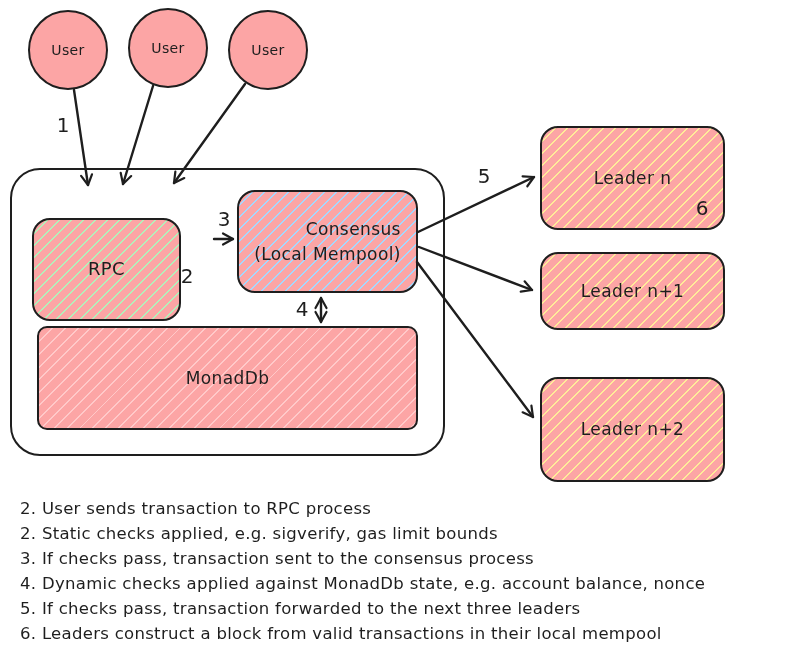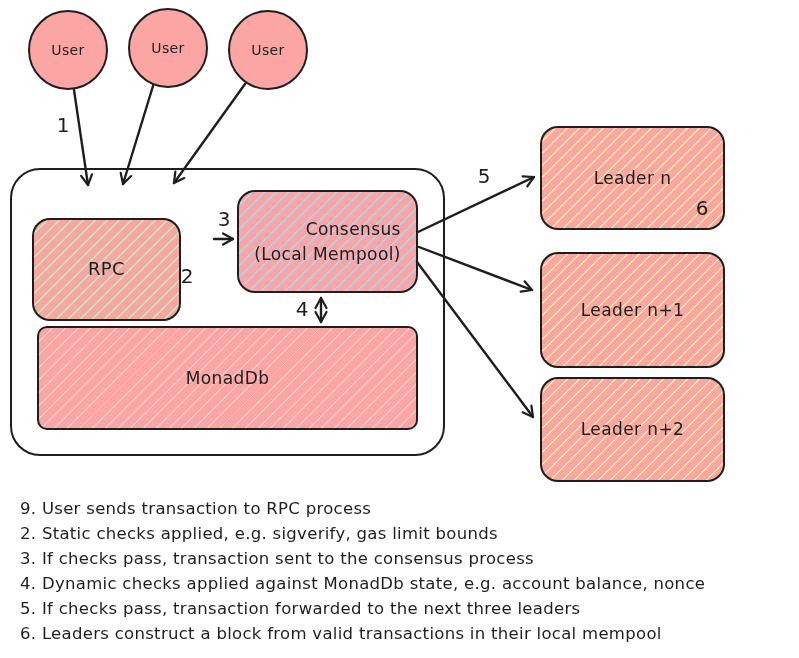--- a/index.html
+++ b/index.html
@@ -124,21 +124,21 @@
     </span>
   </div>
 
   <div class="node rbox hatch-red" style="left:37px; top:326px; width:381px; height:104px; border-radius:10px;">
     <span class="label">MonadDb</span>
   </div>
 
   <div class="node rbox hatch-yellow" style="left:540px; top:126px; width:185px; height:104px;">
     <span class="label">Leader n</span>
   </div>
-  <div class="node rbox hatch-yellow" style="left:540px; top:252px; width:185px; height:116px;">
+  <div class="node rbox hatch-yellow" style="left:540px; top:252px; width:185px; height:78px;">
     <span class="label">Leader n+1</span>
   </div>
   <div class="node rbox hatch-yellow" style="left:540px; top:377px; width:185px; height:105px;">
     <span class="label">Leader n+2</span>
   </div>
 
   <svg class="arrows" viewBox="0 0 799 658" xmlns="http://www.w3.org/2000/svg">
     <defs>
       <marker id="ah" markerUnits="userSpaceOnUse" markerWidth="18" markerHeight="18" viewBox="0 0 18 18" refX="14" refY="9" orient="auto-start-reverse">
         <path class="head" d="M4 3.5 L14 9 L4 14.5"></path>
@@ -171,21 +171,21 @@
   </svg>
 
   <div class="num" style="left:53px; top:113px;">1</div>
   <div class="num" style="left:177px; top:264px;">2</div>
   <div class="num" style="left:214px; top:207px;">3</div>
   <div class="num" style="left:292px; top:297px;">4</div>
   <div class="num" style="left:474px; top:164px;">5</div>
   <div class="num" style="left:692px; top:196px;">6</div>
 
   <div class="notes">
-    <div class="note-line">9. User sends transaction to RPC process</div>
+    <div class="note-line">2. User sends transaction to RPC process</div>
     <div class="note-line">2. Static checks applied, e.g. sigverify, gas limit bounds</div>
     <div class="note-line">3. If checks pass, transaction sent to the consensus process</div>
     <div class="note-line">4. Dynamic checks applied against MonadDb state, e.g. account balance, nonce</div>
     <div class="note-line">5. If checks pass, transaction forwarded to the next three leaders</div>
     <div class="note-line">6. Leaders construct a block from valid transactions in their local mempool</div>
   </div>
 
 </div>
 
 </body></html>

